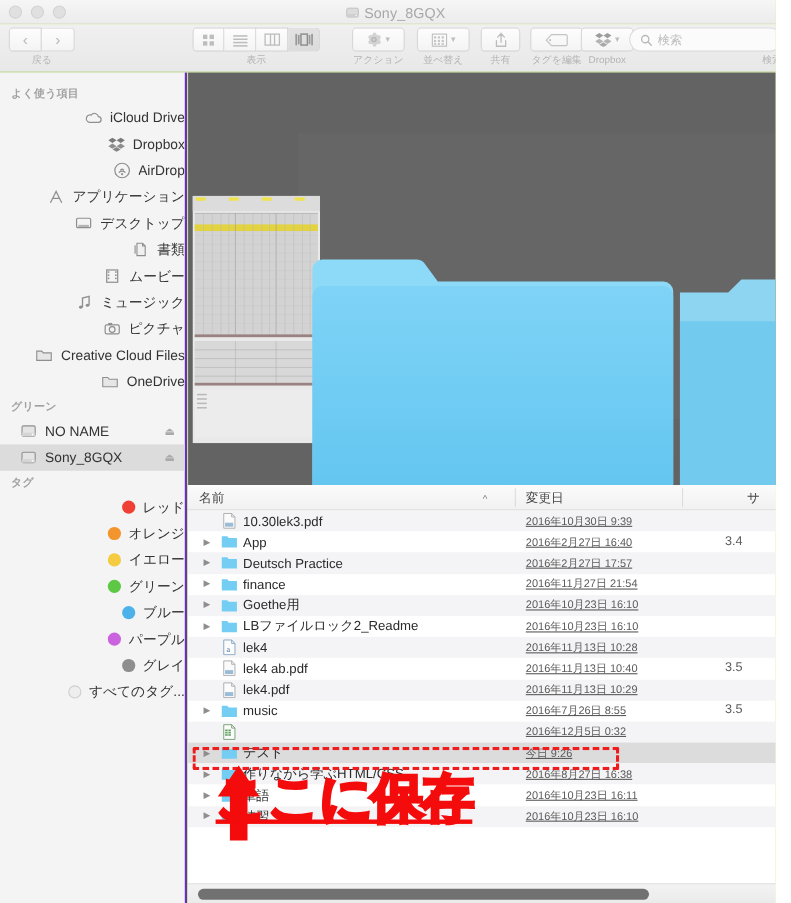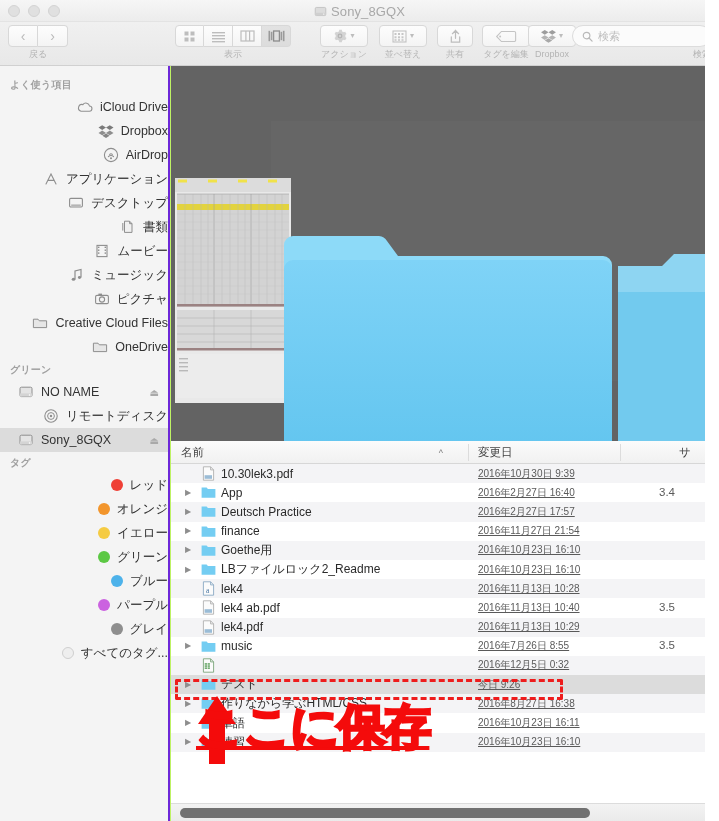--- a/index.html
+++ b/index.html
@@ -427,28 +427,20 @@
       </div>
       <div class="sb-header">グリーン</div>
       <div class="sb-item">
         <svg class="sb-ico" viewBox="0 0 16 16">
           <rect x="2" y="3.2" width="12" height="9.4" rx="1.4" fill="#e4e4e4" stroke="#8e8e8e" stroke-width="1"></rect>
           <rect x="2" y="9.4" width="12" height="3.2" fill="#d4d4d4"></rect>
           <circle cx="11.6" cy="11" r="0.8" fill="#ffffff"></circle>
         </svg>
         <span class="sb-label">NO NAME</span>
         <span class="eject">⏏</span>
-      </div>
-      <div class="sb-item">
-        <svg class="sb-ico" viewBox="0 0 16 16">
-          <circle cx="8" cy="8" r="6.2" fill="none" stroke="#8e8e8e" stroke-width="1.1"></circle>
-          <circle cx="8" cy="8" r="3.4" fill="none" stroke="#8e8e8e" stroke-width="1"></circle>
-          <circle cx="8" cy="8" r="1.2" fill="#8e8e8e"></circle>
-        </svg>
-        <span class="sb-label">リモートディスク</span>
       </div>
       <div class="sb-item selected">
         <svg class="sb-ico" viewBox="0 0 16 16">
           <rect x="2" y="3.2" width="12" height="9.4" rx="1.4" fill="#e4e4e4" stroke="#8e8e8e" stroke-width="1"></rect>
           <rect x="2" y="9.4" width="12" height="3.2" fill="#d4d4d4"></rect>
           <circle cx="11.6" cy="11" r="0.8" fill="#ffffff"></circle>
         </svg>
         <span class="sb-label">Sony_8GQX</span>
         <span class="eject">⏏</span>
       </div>

